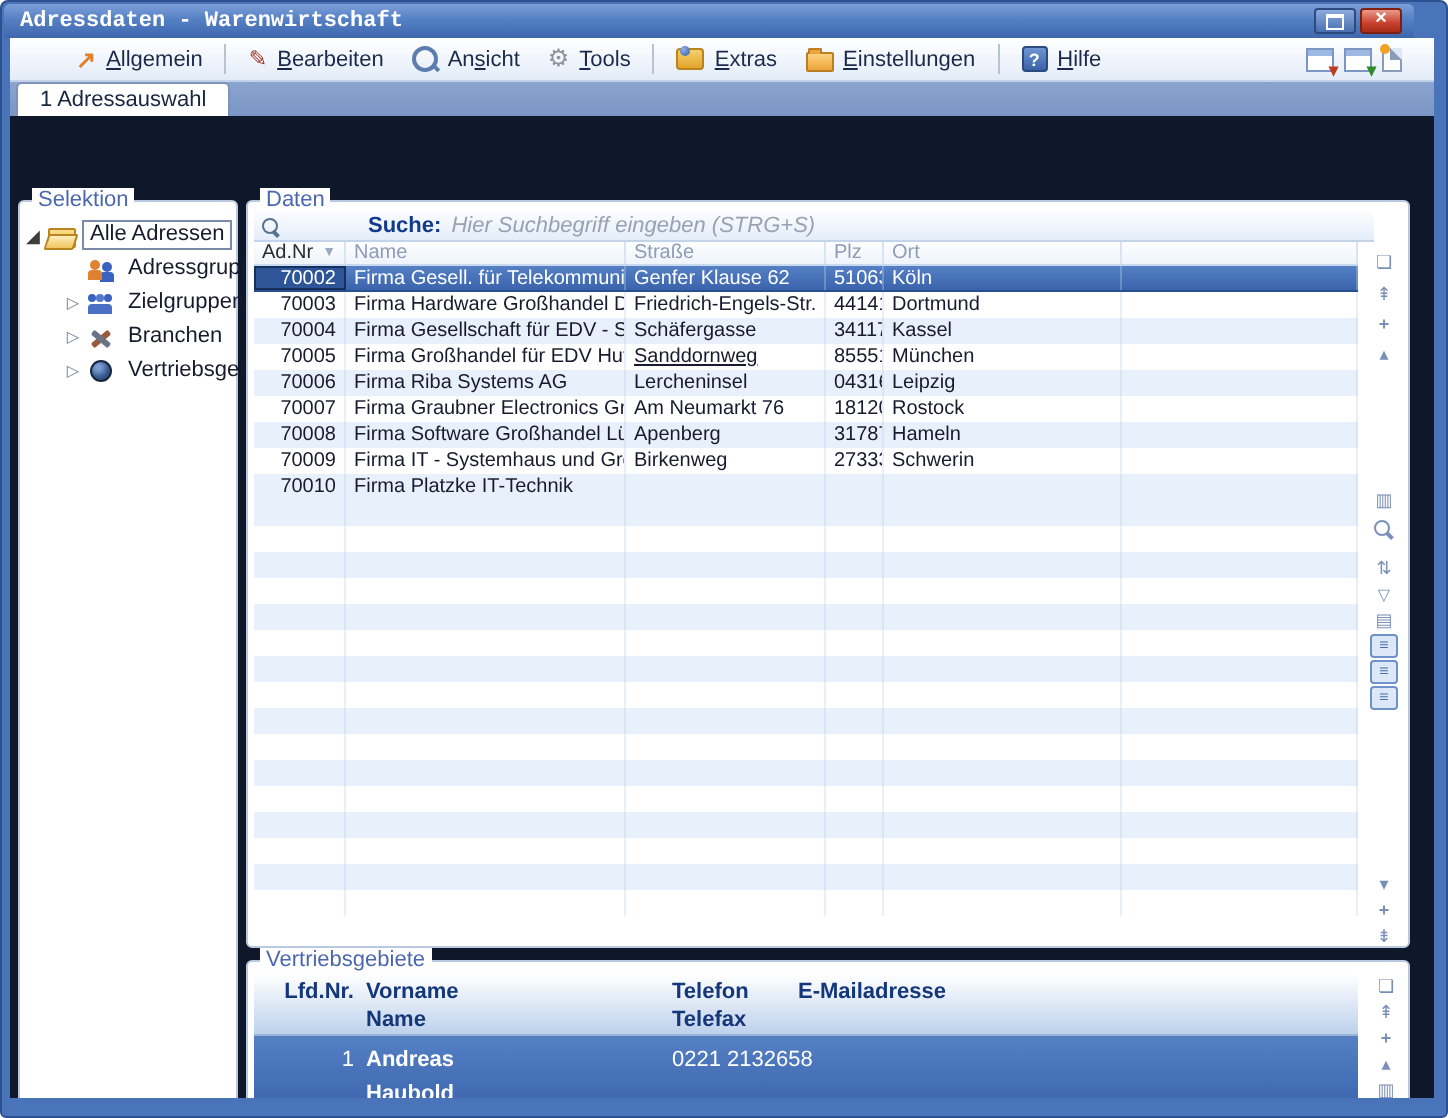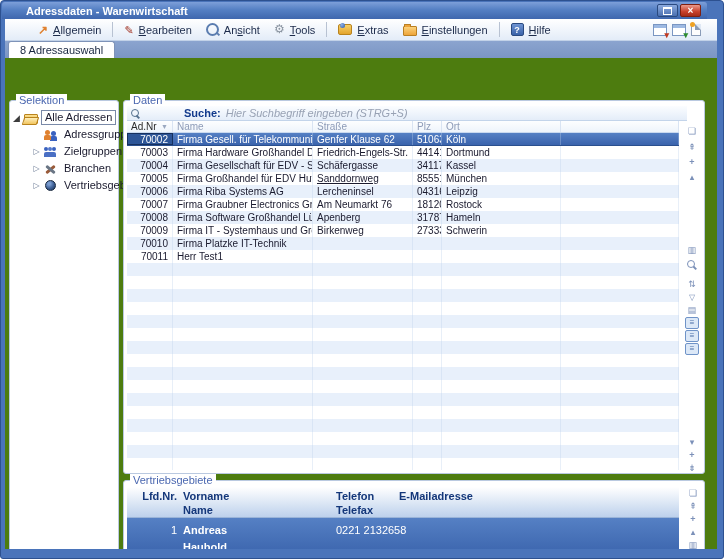--- a/index.html
+++ b/index.html
@@ -1,21 +1,21 @@
 <!DOCTYPE html>
 <html><head>
 <meta charset="utf-8">
 <style>
   html,body{margin:0;padding:0;}
   body{width:724px;height:559px;position:relative;font-family:"Liberation Sans",sans-serif;font-size:11px;background:#fff;overflow:hidden;}
   .frame{position:absolute;inset:0;background:#4a74ba;border:1px solid #2d5190;border-radius:4px 4px 3px 3px;box-sizing:border-box;}
   
   .titlebar{position:absolute;top:1px;left:1px;right:16px;height:17px;border-radius:3px 3px 0 0;
     background:linear-gradient(#7d9fd9 0%,#5580c4 45%,#3f67ae 100%);color:#fff;font-weight:bold;
-    display:flex;align-items:center;padding-left:24px;box-sizing:border-box;}
+    display:flex;align-items:center;padding-left:8px;box-sizing:border-box;font-family:Liberation Mono, monospace;}
   .title-buttons{position:absolute;right:6px;top:2px;display:flex;gap:2px;}
   .tb-btn{width:21px;height:13px;border-radius:2px;border:1px solid #2a4a80;display:flex;align-items:center;justify-content:center;color:#fff;box-sizing:border-box;}
   .btn-restore{background:linear-gradient(#8cabdf,#4a6fb0);}
   .btn-restore .sq{width:7px;height:5px;border:1px solid #fff;border-top-width:2px;}
   .btn-close{background:linear-gradient(#eb9a8b,#c8402c 60%,#a52b18);border-color:#7e1f10;font-weight:bold;font-size:10px;line-height:1;}
   .btn-close::before{content:"×";}
   
   .client{position:absolute;top:18px;left:4px;right:6px;bottom:9px;background:#fff;overflow:hidden;}
   
   .toolbar{position:absolute;top:0;left:0;right:0;height:22px;background:linear-gradient(#ffffff,#e3ecf8);border-bottom:1px solid #c2d2e8;display:flex;align-items:center;padding-left:26px;box-sizing:border-box;}
@@ -46,21 +46,21 @@
   .gi-table-import-icon::after{content:"▾";color:#2e8b2e;}
   .gi-new-document-icon{width:10px;height:12px;background:#fdfdfd;border:1px solid #8a9cb8;position:relative;box-sizing:border-box;}
   .gi-new-document-icon::before{content:"";position:absolute;right:-1px;top:-1px;border:3px solid #dfe8f4;border-left-color:#8a9cb8;border-bottom-color:#8a9cb8;width:0;height:0;}
   .gi-new-document-icon::after{content:"";position:absolute;left:-2px;top:-3px;width:5px;height:5px;border-radius:50%;background:#f0a325;}
   
   .tabband{position:absolute;top:22px;left:0;right:0;height:17px;background:linear-gradient(#8ba4cf,#7b96c4);display:flex;align-items:flex-end;padding-left:3px;box-sizing:border-box;}
   .tab{height:15px;display:flex;align-items:center;padding:0 11px;border:1px solid #7e93b8;border-bottom:none;border-radius:3px 3px 0 0;margin-right:2px;color:#17253f;}
   .tab.active{background:#fff;height:16px;}
   .tab.inactive{background:linear-gradient(#f8fafd,#d4e0f0);color:#24324e;}
   
-  .content{position:absolute;top:39px;left:0;right:0;bottom:0;background:#4d7c0f;}
+  .content{position:absolute;top:39px;left:0;right:0;bottom:0;background:#0f172a;}
   .groupbox{position:absolute;border:1px solid #bac9e0;border-radius:3px;box-sizing:border-box;background:#fff;}
   .gb-label{position:absolute;top:-7px;left:6px;background:#fff;padding:0 3px;color:#4a67b0;line-height:12px;}
   #gb-selektion{left:4px;top:42px;width:110px;height:485px;}
   #gb-daten{left:118px;top:42px;width:582px;height:374px;}
   #gb-ansprech{left:118px;top:422px;width:582px;height:105px;}
   
   .tree{position:absolute;top:8px;left:2px;right:2px;}
   .tree-row{display:flex;align-items:center;height:17px;gap:3px;color:#1a1a2e;white-space:nowrap;}
   .tree-row.child{padding-left:20px;}
   .tw{width:9px;text-align:center;font-size:8px;color:#6d7c96;flex:0 0 9px;}
@@ -175,21 +175,21 @@
         </div>
       <div class="tb-right" id="toolbar-right">
           <span class="t-ico gi-table-export-icon"></span>
           <span class="t-ico gi-table-import-icon"></span>
           <span class="gi-new-document-icon"></span>
         </div>
     </div>
 
     <div class="tabband">
       <div class="tab active">
-          <span>8 Adressauswahl</span>
+          <span>1 Adressauswahl</span>
         </div>
     </div>
 
     <div class="content">
 
       <div class="groupbox" id="gb-selektion">
         <span class="gb-label">Selektion</span>
         <div class="tree" id="tree">
             <div class="tree-row">
               <span class="tw exp">◢</span>
@@ -309,28 +309,20 @@
               <div class="g-cell num" style="width: 46px;">70009</div>
               <div class="g-cell" style="width: 140px;">Firma IT - Systemhaus und Großhandel</div>
               <div class="g-cell" style="width: 100px;">Birkenweg</div>
               <div class="g-cell" style="width: 29px;">27333</div>
               <div class="g-cell" style="width: 119px;">Schwerin</div>
               <div class="g-cell" style="width: 118px;"></div>
             </div>
             <div class="g-row tint">
               <div class="g-cell num" style="width: 46px;">70010</div>
               <div class="g-cell" style="width: 140px;">Firma Platzke IT-Technik</div>
-              <div class="g-cell" style="width: 100px;"></div>
-              <div class="g-cell" style="width: 29px;"></div>
-              <div class="g-cell" style="width: 119px;"></div>
-              <div class="g-cell" style="width: 118px;"></div>
-            </div>
-            <div class="g-row">
-              <div class="g-cell num" style="width: 46px;">70011</div>
-              <div class="g-cell" style="width: 140px;">Herr Test1</div>
               <div class="g-cell" style="width: 100px;"></div>
               <div class="g-cell" style="width: 29px;"></div>
               <div class="g-cell" style="width: 119px;"></div>
               <div class="g-cell" style="width: 118px;"></div>
             </div>
             <div class="g-row tint">
               <div class="g-cell num" style="width: 46px;"></div>
               <div class="g-cell" style="width: 140px;"></div>
               <div class="g-cell" style="width: 100px;"></div>
               <div class="g-cell" style="width: 29px;"></div>

